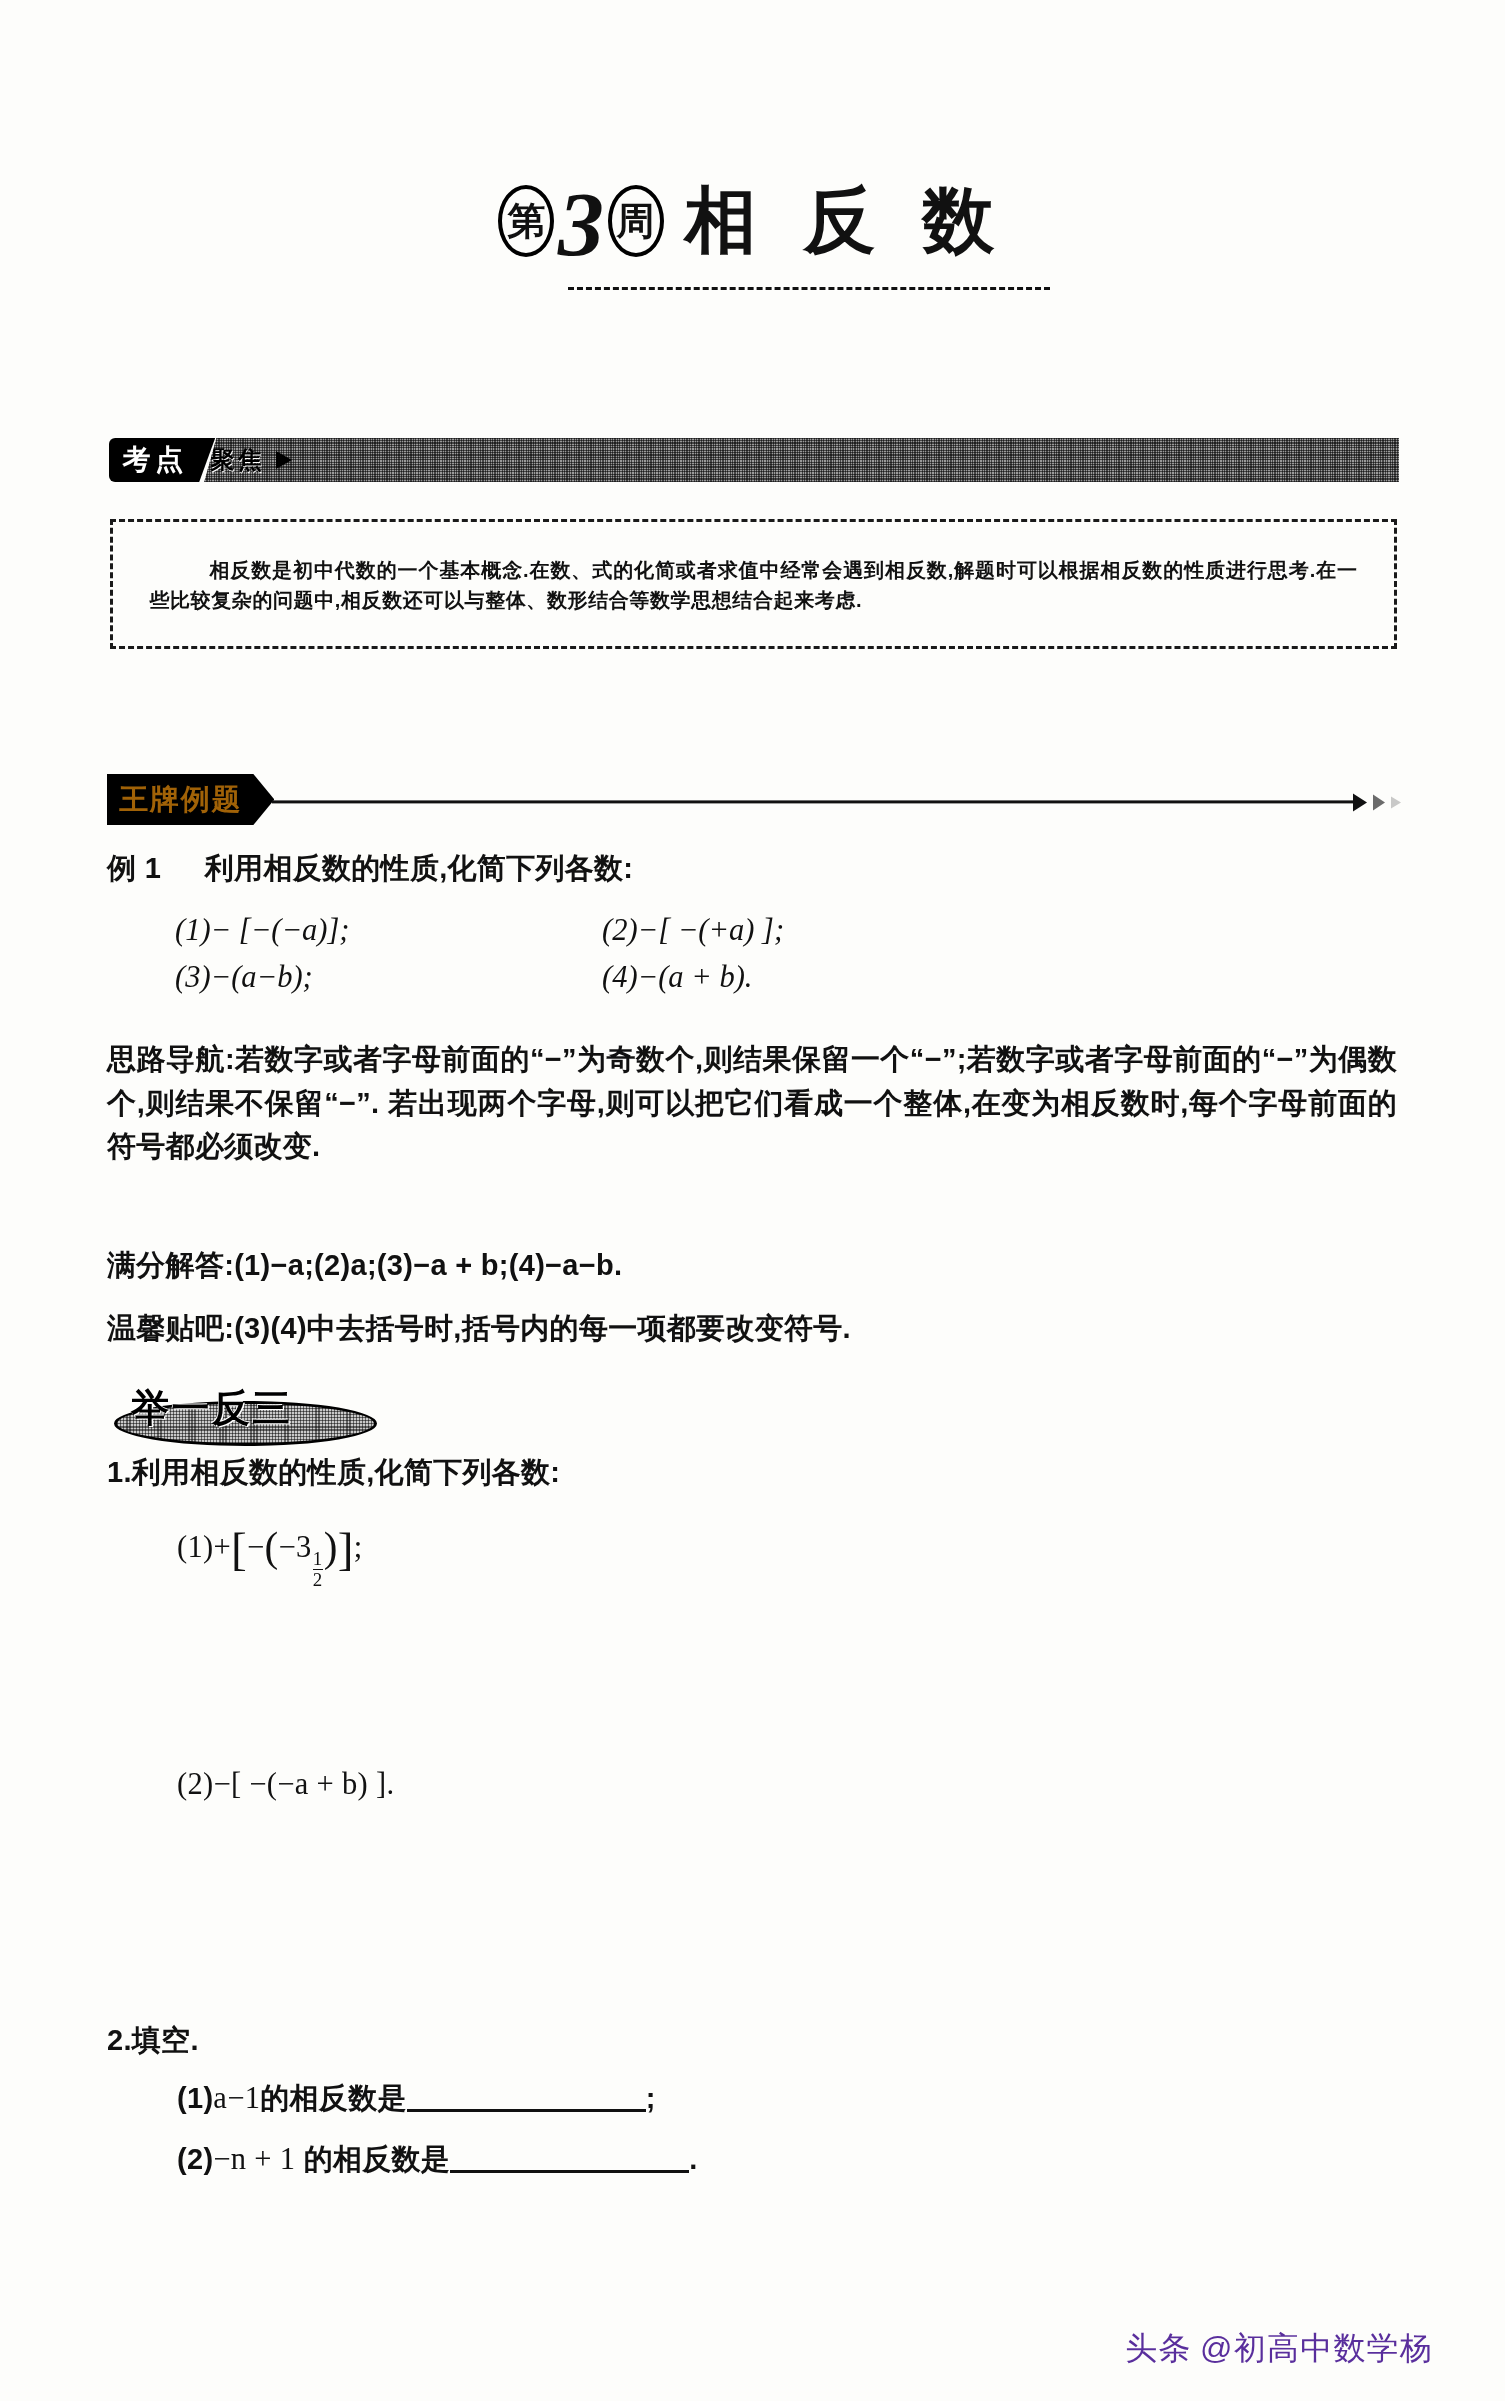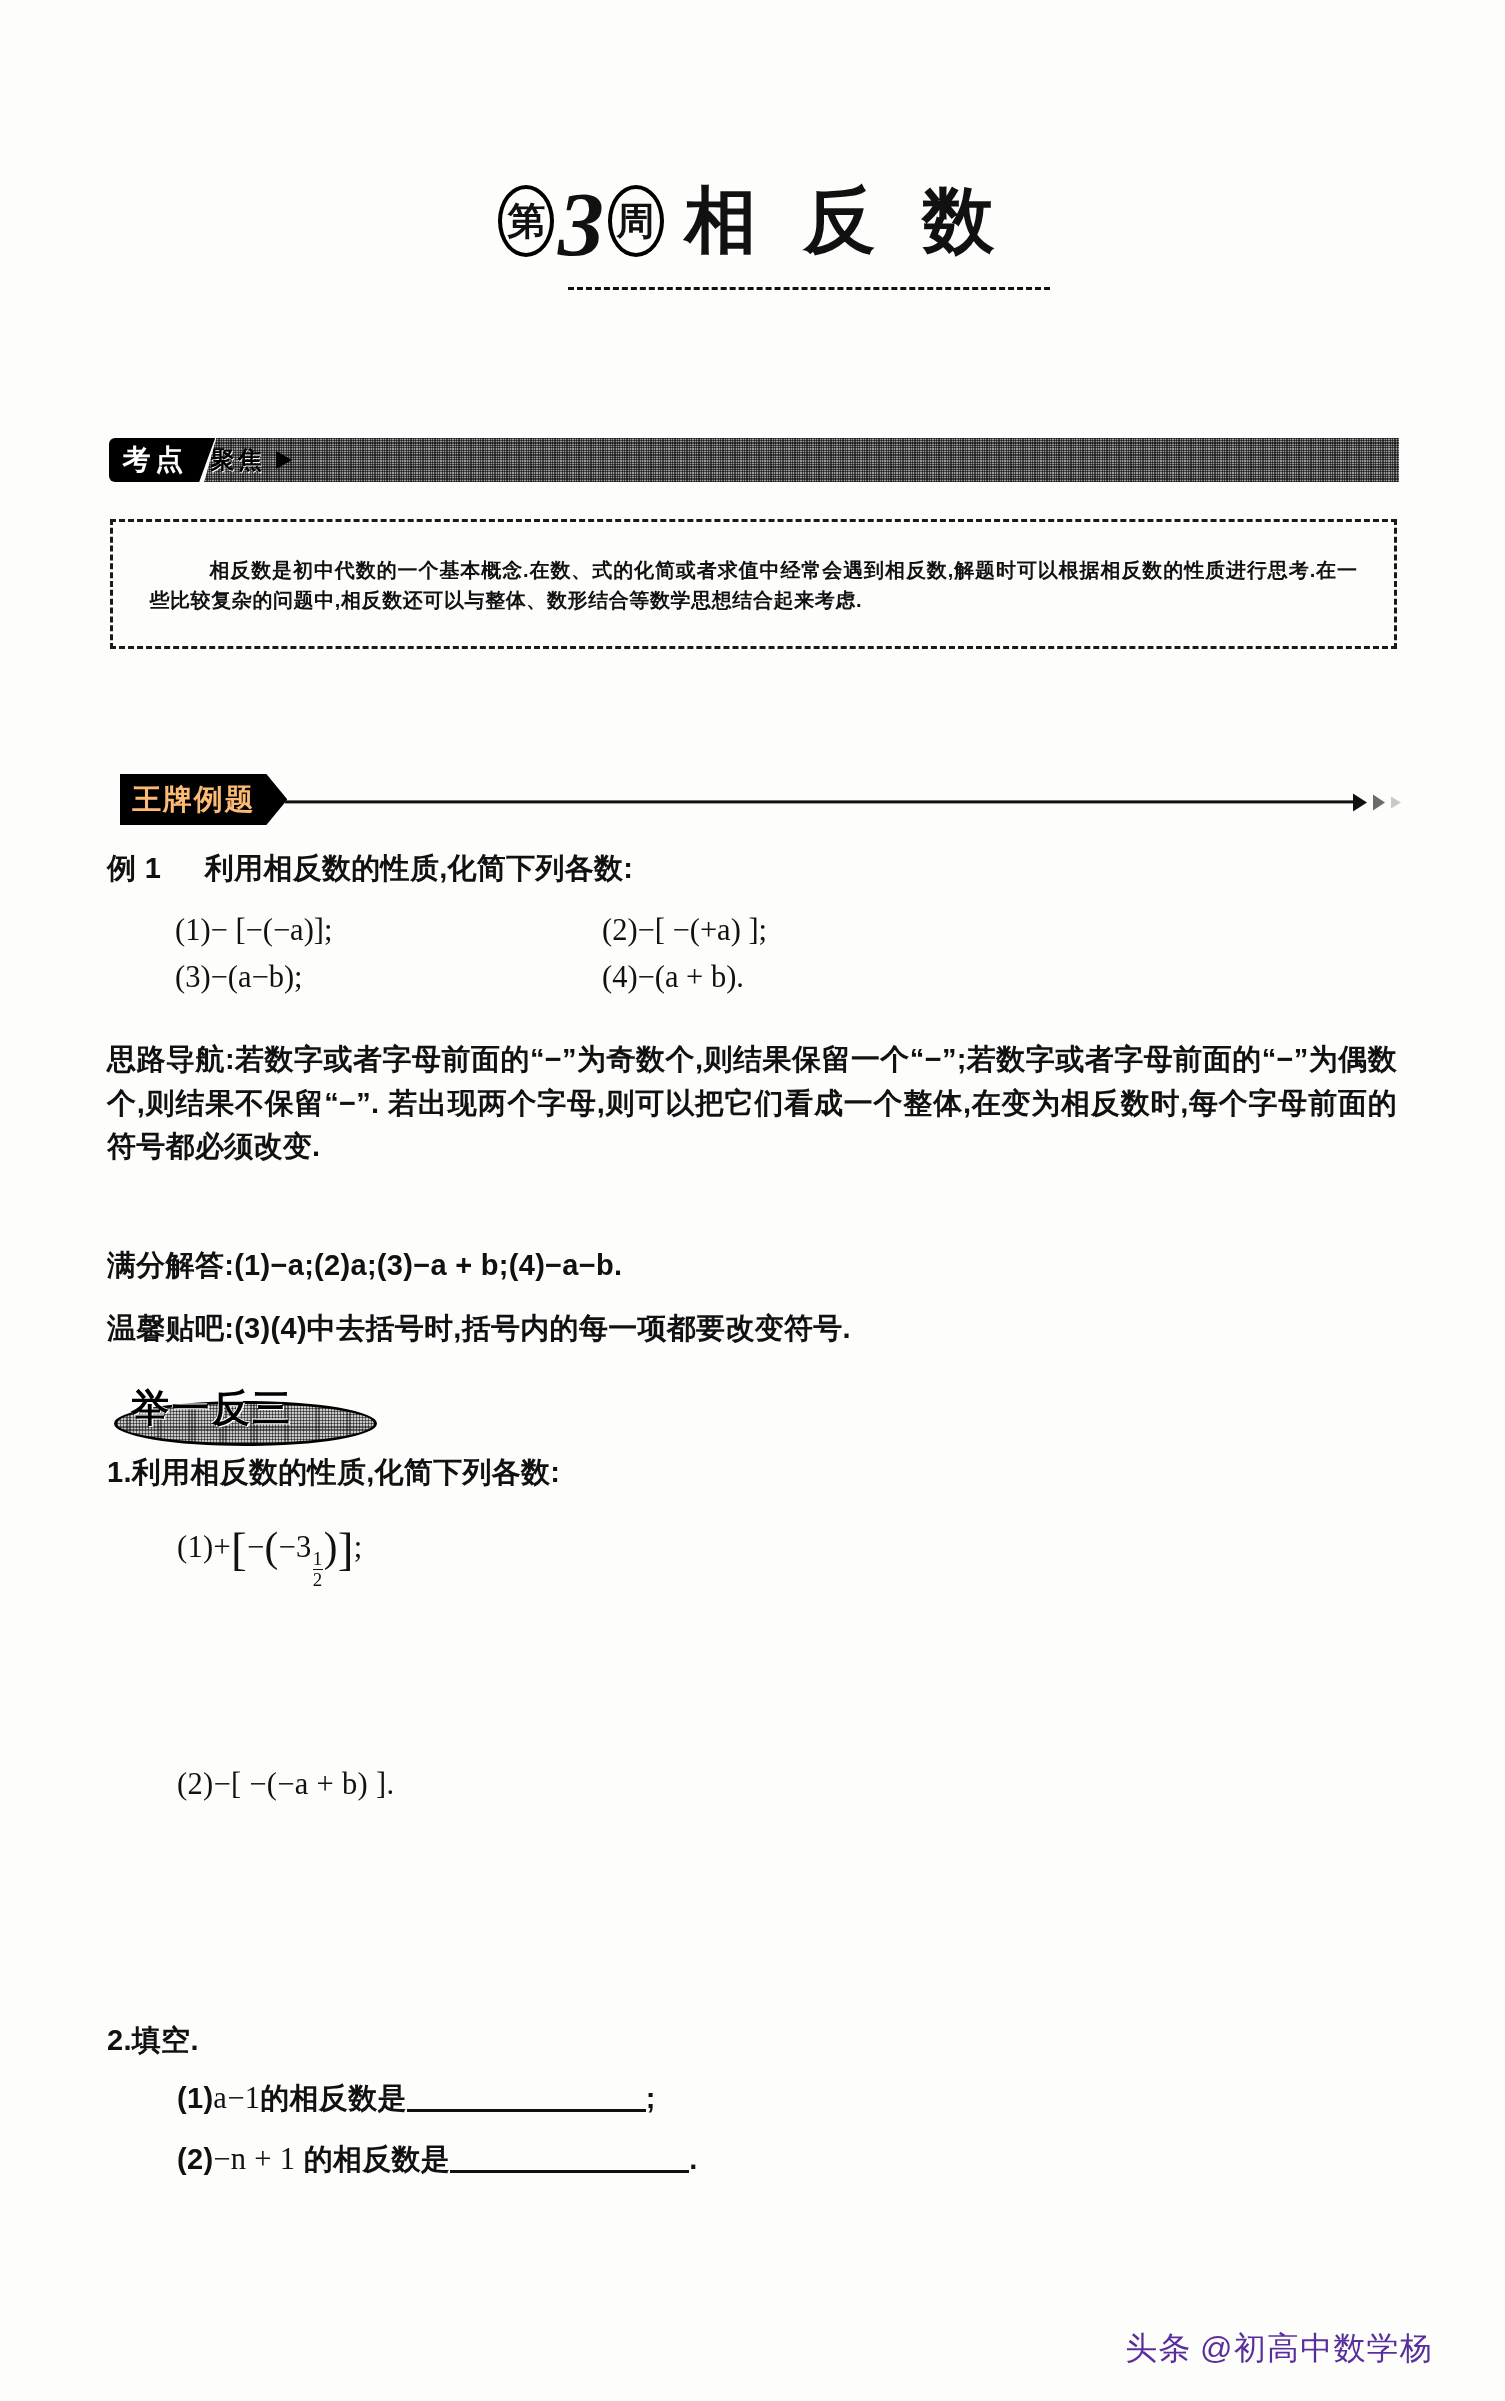--- a/index.html
+++ b/index.html
@@ -158,31 +158,30 @@
     position: absolute;
     left: 107px;
     top: 774px;
     width: 1294px;
     height: 51px;
     display: flex;
     align-items: center;
   }
   .wangpai-tag {
     background: #000;
-    color: #fdba74;
+    color: #a16207;
     font-family: "Liberation Sans", sans-serif;
     font-weight: 700;
     font-size: 29px;
     letter-spacing: 1.8px;
     height: 51px;
     display: flex;
     align-items: center;
     padding: 0 32px 0 12.2px;
     clip-path: polygon(0 0, calc(100% - 21px) 0, 100% 50%, calc(100% - 21px) 100%, 0 100%);
-    margin-left: 13px;
   }
   .wangpai-line {
     flex: 1;
     height: 3.1px;
     background: #111;
     margin-left: -2.4px;
     transform: translateY(2.4px);
   }
   .arrow-group {
     display: flex;
@@ -222,20 +221,21 @@
 
   .ex-items {
     position: absolute;
     left: 175px;
     top: 913px;
     width: 977px;
   }
   .ex-items .row {
     display: flex;
     margin-bottom: 12.2px;
+    font-style: italic;
   }
   .ex-items .cell { width: 427px; }
 
   .guide {
     left: 107px;
     top: 1038px;
     width: 1290px;
     text-align: justify;
   }
   .guide .lead { font-weight: 700; }

